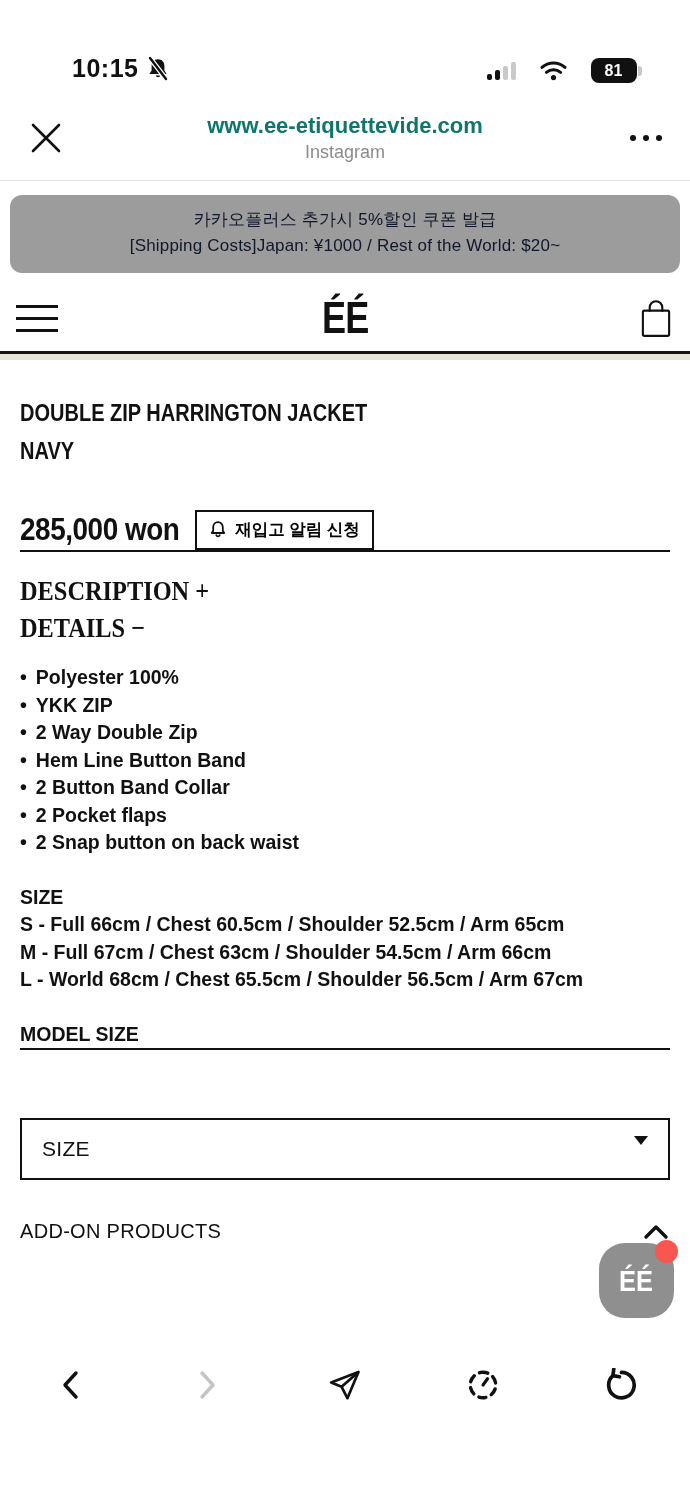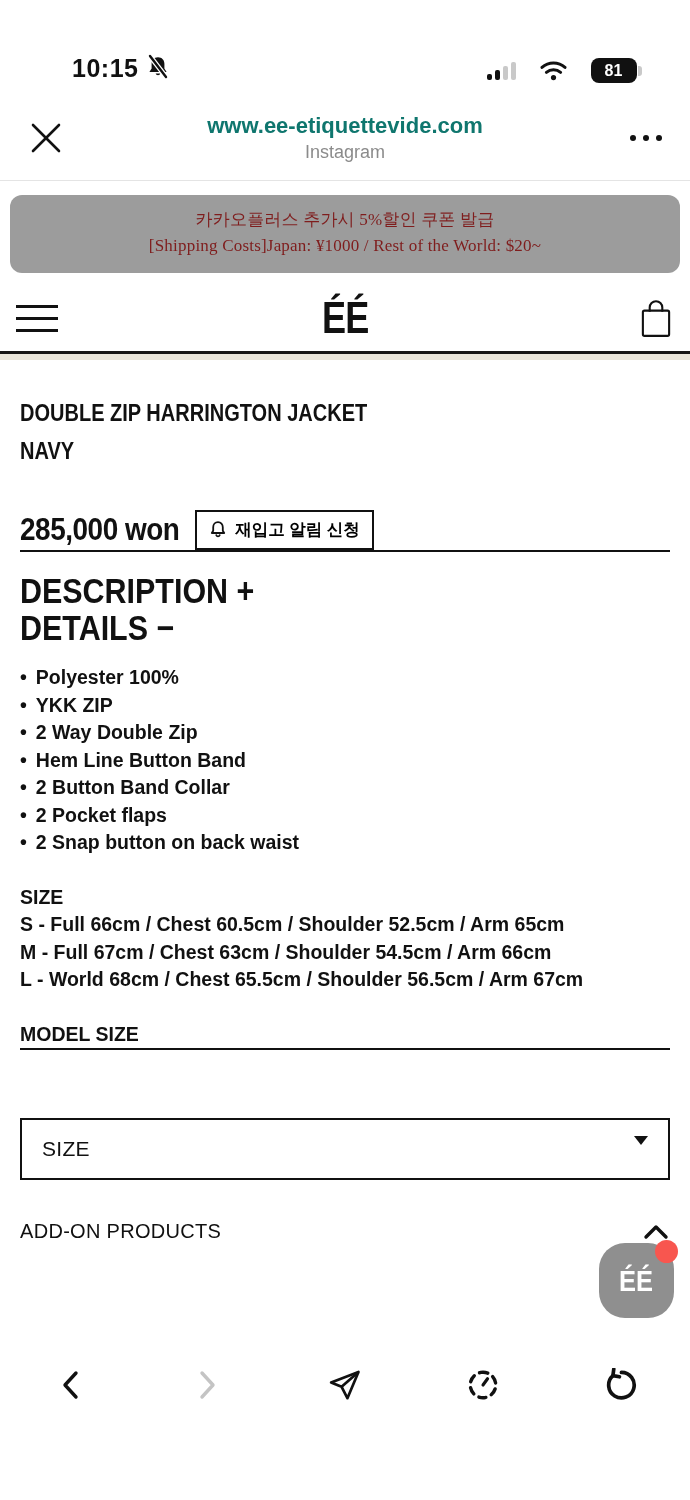--- a/index.html
+++ b/index.html
@@ -2,42 +2,42 @@
 <html><head>
 <meta charset="utf-8">
 <style>
   * { margin:0; padding:0; box-sizing:border-box; }
   html,body { background:#fff; }
   body { font-family:"Liberation Sans","DejaVu Sans",sans-serif; color:#111; }
   .screen { position:relative; width:690px; height:1500px; margin:0 auto; background:#fff; overflow:hidden; }
 
   
   .status-bar { height:95px; display:flex; align-items:flex-end; justify-content:space-between; padding:0 48px 12px 72px; }
-  .status-left { display:flex; gap:8px; }
+  .status-left { display:flex; align-items:center; gap:8px; }
   .status-time { font-size:25px; font-weight:bold; letter-spacing:0.5px; }
   .status-right { display:flex; align-items:center; gap:24px; }
   .sig-bars { display:flex; align-items:flex-end; gap:3px; height:18px; }
   .sig-bars i { width:5px; border-radius:2px; background:#111; display:block; }
   .sig-bars i:nth-child(1){height:6px;} .sig-bars i:nth-child(2){height:10px;}
   .sig-bars i:nth-child(3){height:14px;background:#c9c9c9;} .sig-bars i:nth-child(4){height:18px;background:#c9c9c9;}
   .battery { display:flex; align-items:center; }
   .battery-body { width:46px; height:25px; background:#111; border-radius:8px; color:#fff; font-size:16px; font-weight:bold; display:flex; align-items:center; justify-content:center; }
   .battery-tip { width:4px; height:10px; background:#c9c9c9; border-radius:0 3px 3px 0; margin-left:1.5px; }
 
   
   .browser-header { height:86px; display:flex; align-items:center; padding:0 28px; border-bottom:1px solid #e4e4e4; }
   .bh-side { width:60px; display:flex; justify-content:flex-start; }
   .bh-center { flex:1; text-align:center; }
   .bh-url { font-size:22px; font-weight:bold; color:#0f766e; }
   .bh-app { font-size:18px; color:#8b8b8b; margin-top:3px; }
   .bh-dots { width:60px; display:flex; justify-content:flex-end; gap:7px; align-items:center; }
   .bh-dots i { width:6px; height:6px; border-radius:50%; background:#111; display:block; }
 
   
-  .banner { margin:14px 10px 12px; background:#9c9c9c; border-radius:12px; color:#7f1d1d; text-align:center; padding:12px 16px 14px;font-family:Liberation Serif, serif; }
+  .banner { margin:14px 10px 12px; background:#9c9c9c; border-radius:12px; color:#0f172a; text-align:center; padding:12px 16px 14px; }
   .banner div { font-size:17px; line-height:26px; letter-spacing:0.2px; }
 
   
   .site-header { height:66px; display:flex; align-items:center; padding:0 16px; }
   .hamburger { width:42px; display:flex; flex-direction:column; gap:9px; cursor:pointer; }
   .hamburger i { display:block; height:3px; background:#111; }
   .logo-wrap { flex:1; text-align:center; }
   .logo { font-size:44px; font-weight:bold; display:inline-block; transform:scaleX(.82); letter-spacing:-1px; }
   .bag-wrap { width:42px; display:flex; justify-content:flex-end; }
   .hdr-black { height:3px; background:#161616; }
@@ -45,21 +45,21 @@
 
   
   .content { padding:0 20px; }
   .cond { display:inline-block; transform:scaleX(.87); transform-origin:0 50%; }
   .product-title { margin-top:34px; font-size:23px; font-weight:bold; line-height:38px; }
   .price-row { margin-top:40px; display:flex; align-items:center; gap:16px; }
   .price { font-size:31px; font-weight:bold; display:inline-block; transform:scaleX(.9); transform-origin:0 50%; letter-spacing:-0.5px; margin-right:-18px; }
   .restock-btn { display:inline-flex; align-items:center; gap:8px; border:2.5px solid #111; background:#fff; padding:7px 12px; font-size:16.5px; font-weight:bold; font-family:inherit; cursor:pointer;justify-content:flex-end; }
   hr.rule { border:none; border-top:2px solid #111; margin:0; }
   .hr1 { margin-top:24px; }
-  .toggles { margin-top:20px; font-size:35px; font-weight:bold; line-height:37px; }
+  .toggles { margin-top:20px; font-size:28px; font-weight:bold; line-height:37px;font-family:Liberation Serif, serif; }
   .toggle-row { cursor:pointer; }
   .toggle-sym { font-weight:bold; }
   ul.details { margin-top:18px; list-style:none; }
   ul.details li { font-size:19.5px; font-weight:bold; line-height:27.5px; }
   ul.details li::before { content:"\2022"; margin-right:9px; }
   .sec { margin-top:27px; }
   .sec-h { font-size:19.5px; font-weight:bold; line-height:27.5px; }
   .sec-line { font-size:19.5px; font-weight:bold; line-height:27.5px; }
   .hr2 { margin-top:38px; }
   .size-select { margin-top:68px; height:62px; border:2.5px solid #111; display:flex; align-items:center; justify-content:space-between; padding:0 20px; cursor:pointer; background:#fff; }

